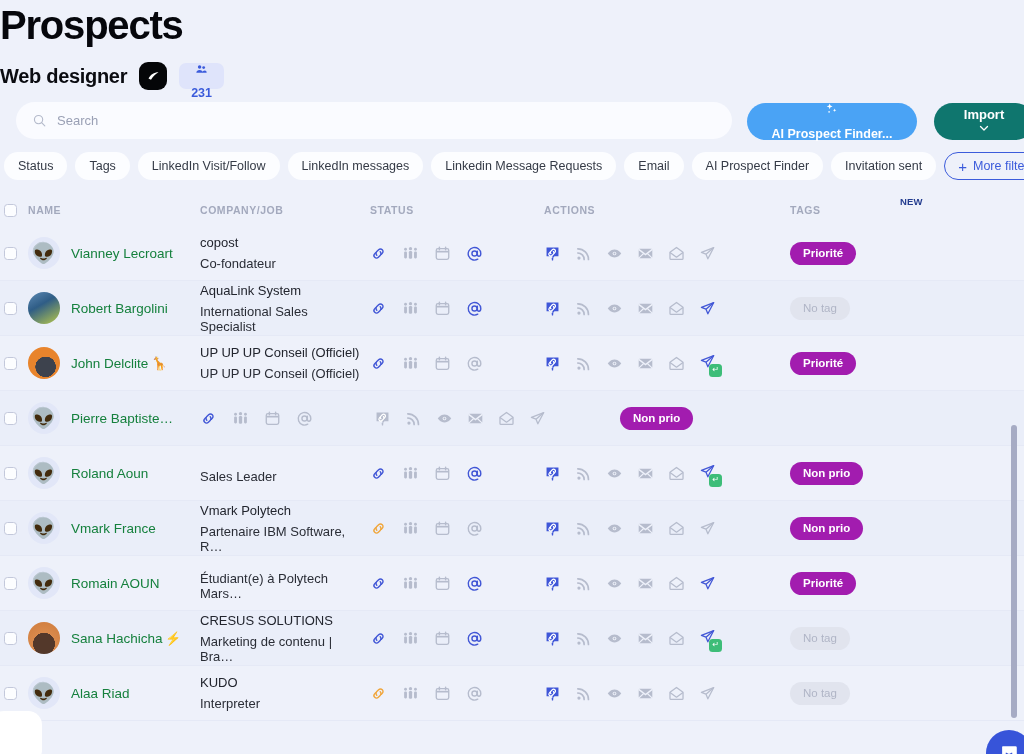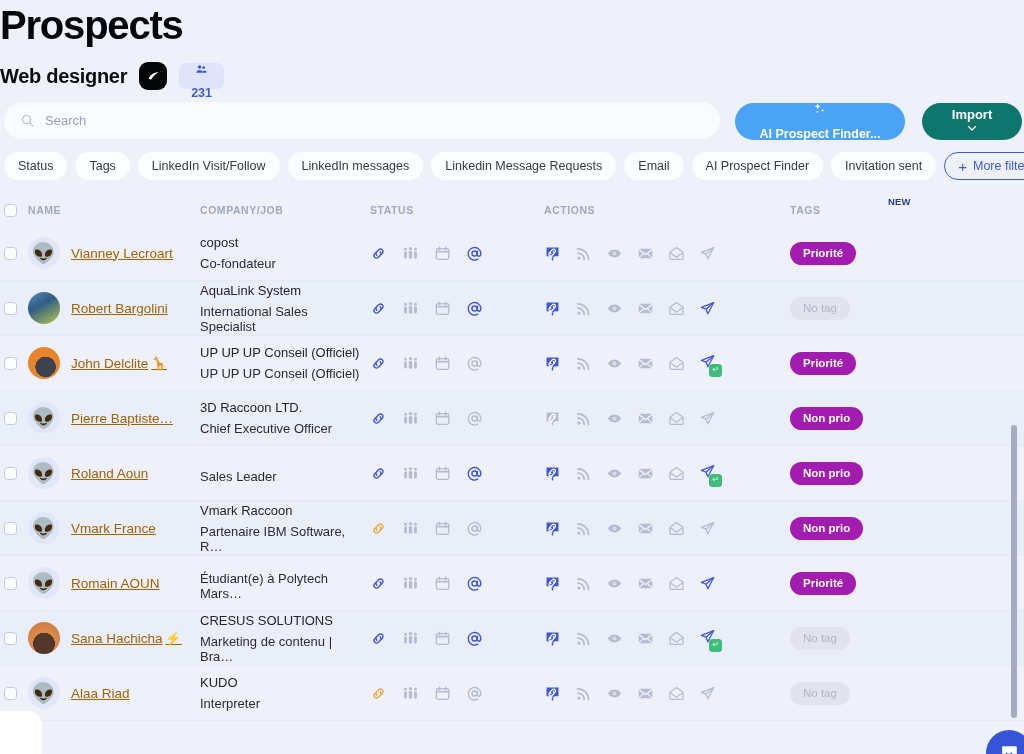--- a/index.html
+++ b/index.html
@@ -28,21 +28,21 @@
   }
   .logo-chip svg { display:block; }
   .count-badge {
     height: 26px; padding: 0 12px; border-radius: 7px;
     background: #dfe4fb; color: #3b5bdb;
     display: flex; align-items: center; gap: 7px;
     font-size: 12.5px; font-weight: 600; flex-direction: column;
   }
 
   
-  .search-row { position: absolute; left: 0; right: 0; top: 102px; height: 38px; }
+  .search-row { position: absolute; left: 12px; right: 0; top: 102px; height: 38px; }
   .search-box {
     position: absolute; left: 4px; top: 0; width: 716px; height: 37px;
     background: #fafbff; border-radius: 19px;
     display: flex; align-items: center; padding: 0 16px; gap: 10px;
   }
   .search-box .ph { color: #9aa0b5; font-size: 13px; }
   .search-icon { width: 15px; height: 15px; flex: none; }
 
   .ai-btn {
     position: absolute; left: 735px; top: 1px; width: 170px; height: 37px;
@@ -103,23 +103,23 @@
   .avatar {
     width: 32px; height: 32px; border-radius: 50%; flex: none;
     display: flex; align-items: center; justify-content: center;
     font-size: 20px; overflow: hidden; position: relative;
   }
   .avatar.alien { background: #e2e7f8; }
   .avatar.photo-a { background: linear-gradient(150deg,#5d8ab5 0%,#2f5d86 40%,#b9c94a 100%); }
   .avatar.photo-b { background: radial-gradient(circle at 55% 62%, #3d424d 0%, #3d424d 38%, #e8842c 39%, #e8842c 100%); }
   .avatar.photo-c { background: radial-gradient(circle at 50% 68%, #53382a 0%, #53382a 40%, #d98a4c 41%, #cf7b3c 100%); }
   .pname {
-    font-size: 13.5px; color: #a16207; font-weight: 400;
+    font-size: 13.5px; color: #15803d; font-weight: 400;
     display: flex; align-items: center; gap: 3px;
-    max-width: 128px; overflow: hidden; white-space: nowrap; text-decoration: underline;
+    max-width: 128px; overflow: hidden; white-space: nowrap;
   }
   .emoji { font-size: 13px; }
 
   .compcell { font-size: 13px; color: #22252e; line-height: 15px; padding-right: 8px; }
   .compcell .l2 { color: #2a2d36; margin-top: 6px; }
 
   .icons { display: flex; align-items: center; gap: 15px; }
   .icons.act { gap: 14px; }
   .ic { width: 17px; height: 17px; display: block; position: relative; }
 
@@ -525,24 +525,20 @@
     </div>
   </div>
         <div class="row">
     <div class="col-check">
       <span class="cbx"></span>
     </div>
     <div class="col-name namecell">
       <div class="avatar alien">👽</div>
       <span class="pname">Pierre Baptiste…</span>
     </div>
-    <div class="col-comp compcell">
-            <div>3D Raccoon LTD.</div>
-            <div class="l2">Chief Executive Officer</div>
-          </div>
     <div class="col-stat">
       <div class="icons">
         <span>
                 <svg class="ic" viewBox="0 0 24 24" fill="none">
                   <path d="M9.6 14.4a3.6 3.6 0 0 1 0-5.1l2.6-2.6a3.6 3.6 0 0 1 5.1 5.1l-1.3 1.3" stroke="#4257d6" stroke-width="2" stroke-linecap="round"></path>
                   <path d="M14.4 9.6a3.6 3.6 0 0 1 0 5.1l-2.6 2.6a3.6 3.6 0 0 1-5.1-5.1l1.3-1.3" stroke="#4257d6" stroke-width="2" stroke-linecap="round"></path>
                 </svg>
               </span>
         <span>
                 <svg class="ic" viewBox="0 0 24 24">
@@ -711,21 +707,21 @@
   </div>
         <div class="row">
     <div class="col-check">
       <span class="cbx"></span>
     </div>
     <div class="col-name namecell">
       <div class="avatar alien">👽</div>
       <span class="pname">Vmark France</span>
     </div>
     <div class="col-comp compcell">
-            <div>Vmark Raccoon</div>
+            <div>Vmark Polytech</div>
             <div class="l2">Partenaire IBM Software, R…</div>
           </div>
     <div class="col-stat">
       <div class="icons">
         <span>
                 <svg class="ic" viewBox="0 0 24 24" fill="none">
                   <path d="M9.6 14.4a3.6 3.6 0 0 1 0-5.1l2.6-2.6a3.6 3.6 0 0 1 5.1 5.1l-1.3 1.3" stroke="#f0a63c" stroke-width="2" stroke-linecap="round"></path>
                   <path d="M14.4 9.6a3.6 3.6 0 0 1 0 5.1l-2.6 2.6a3.6 3.6 0 0 1-5.1-5.1l1.3-1.3" stroke="#f0a63c" stroke-width="2" stroke-linecap="round"></path>
                 </svg>
               </span>

